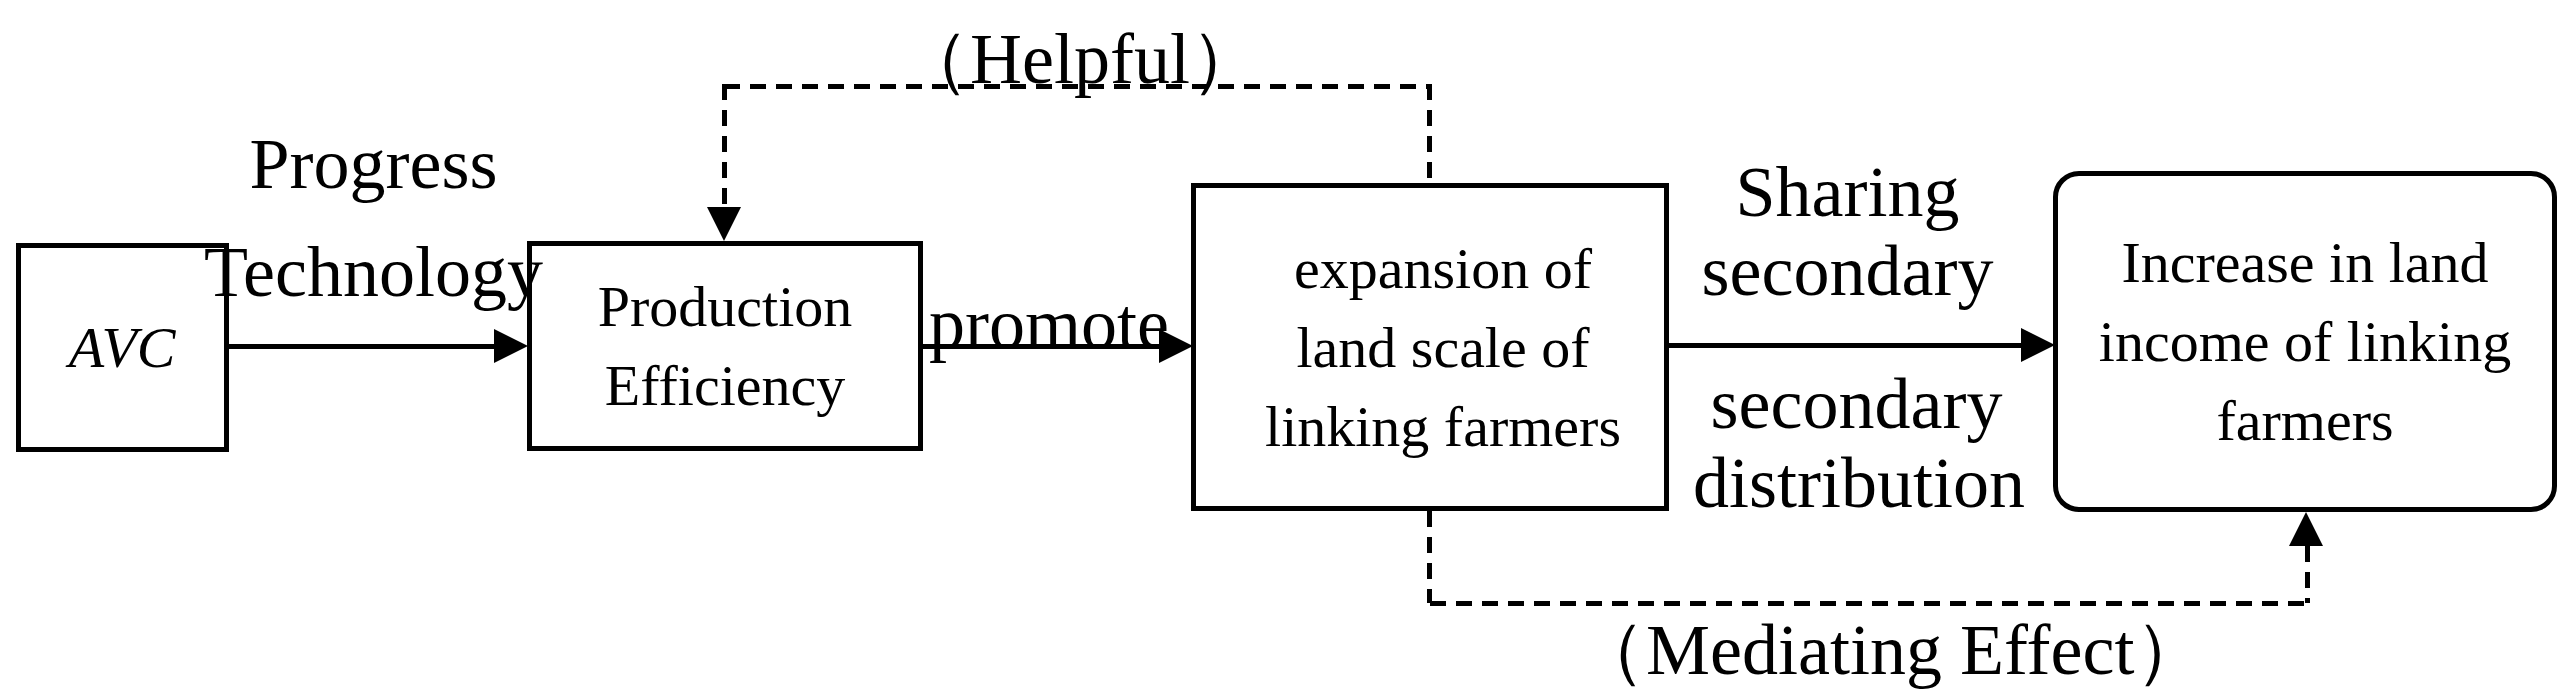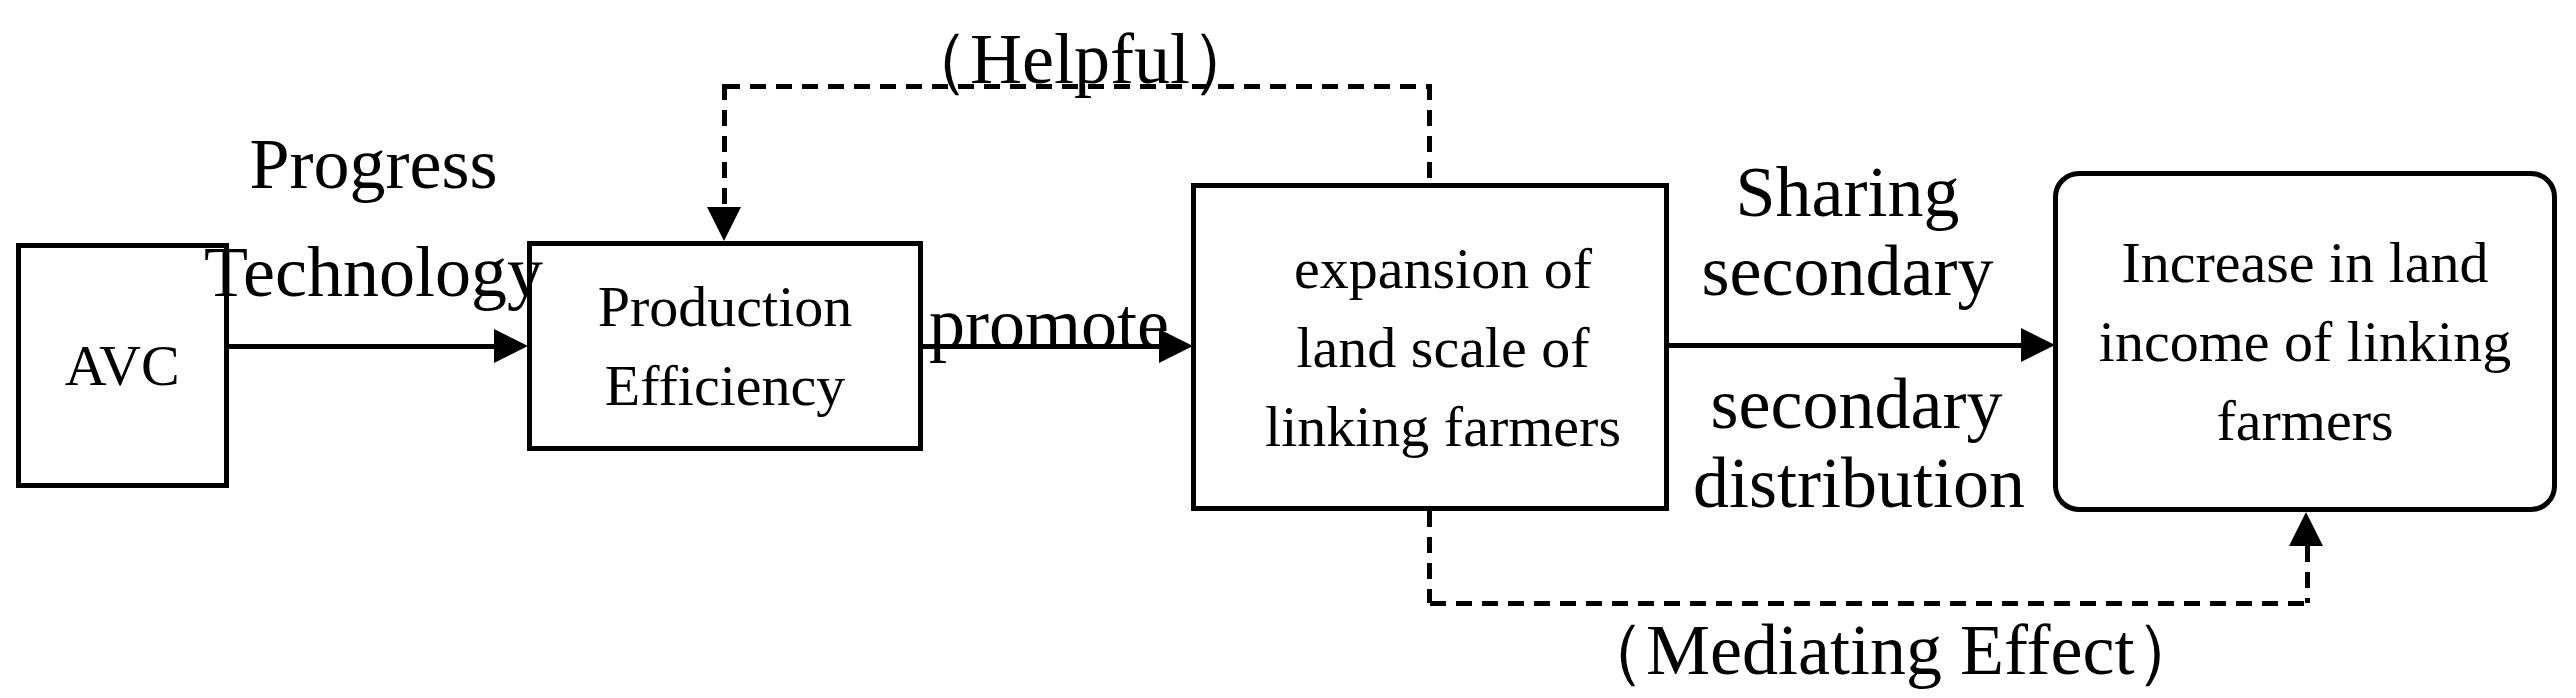--- a/index.html
+++ b/index.html
@@ -54,21 +54,21 @@
     border-top: 34px solid #000;
   }
   .head-up {
     position: absolute; width: 0; height: 0;
     border-left: 17.6px solid transparent;
     border-right: 17.6px solid transparent;
     border-bottom: 34px solid #000;
   }
 
   
-  #box-avc        { left: 15.7px;   top: 243px; width: 213px; height: 245px; }
+  #box-avc        { left: 15.7px;   top: 243px; width: 213px; height: 209px; font-style: italic; }
   #box-production { left: 527px;  top: 241px; width: 396px; height: 210px; }
   #box-expansion  { left: 1191px; top: 183px; width: 478px; height: 328px; padding-left: 26px; }
   #box-income     { left: 2053px; top: 171px; width: 504px; height: 341px; border-radius: 26px; }
 
   
   #arrow1-line { left: 229px;  top: 344px; width: 269px; }
   #arrow1-head { left: 494px;  top: 329px; }
   #arrow2-line { left: 922px; top: 344px; width: 239px; }
   #arrow2-head { left: 1159px; top: 329px; }
   #arrow3-line { left: 1669px; top: 343px; width: 354px; }

